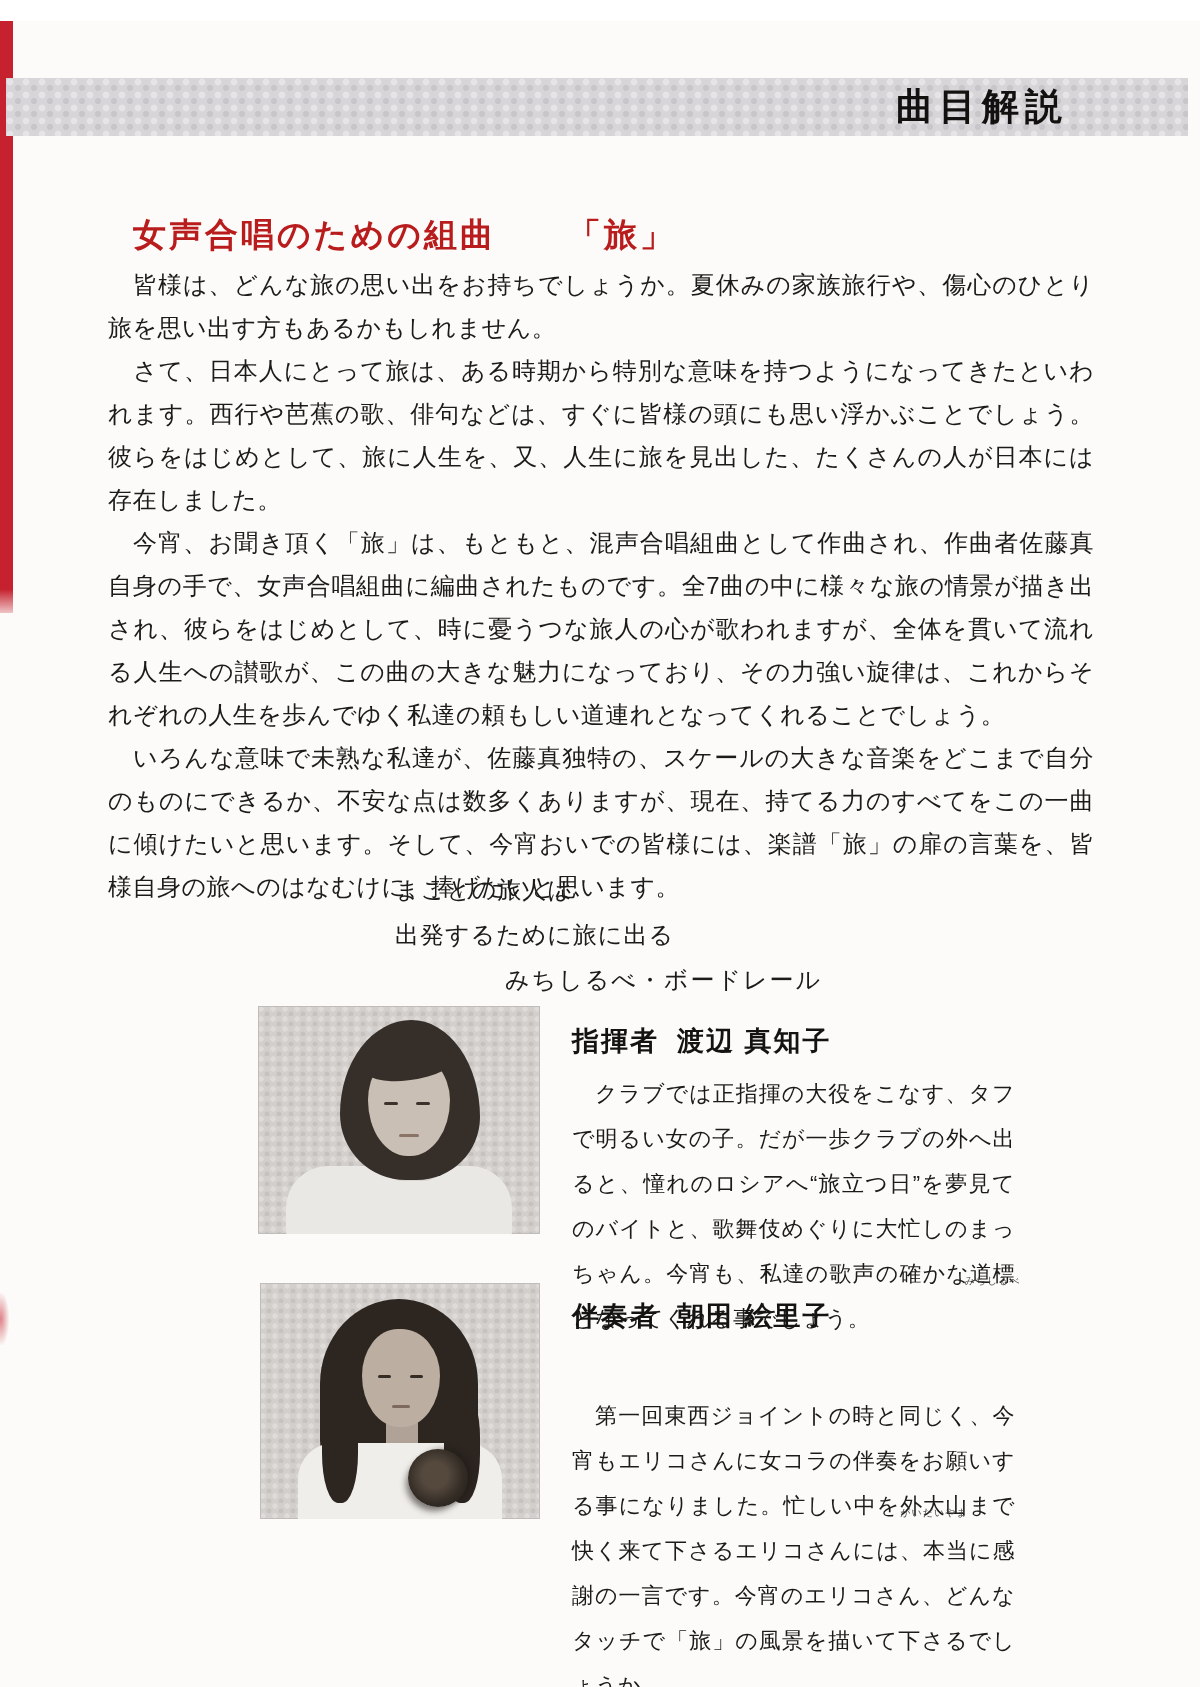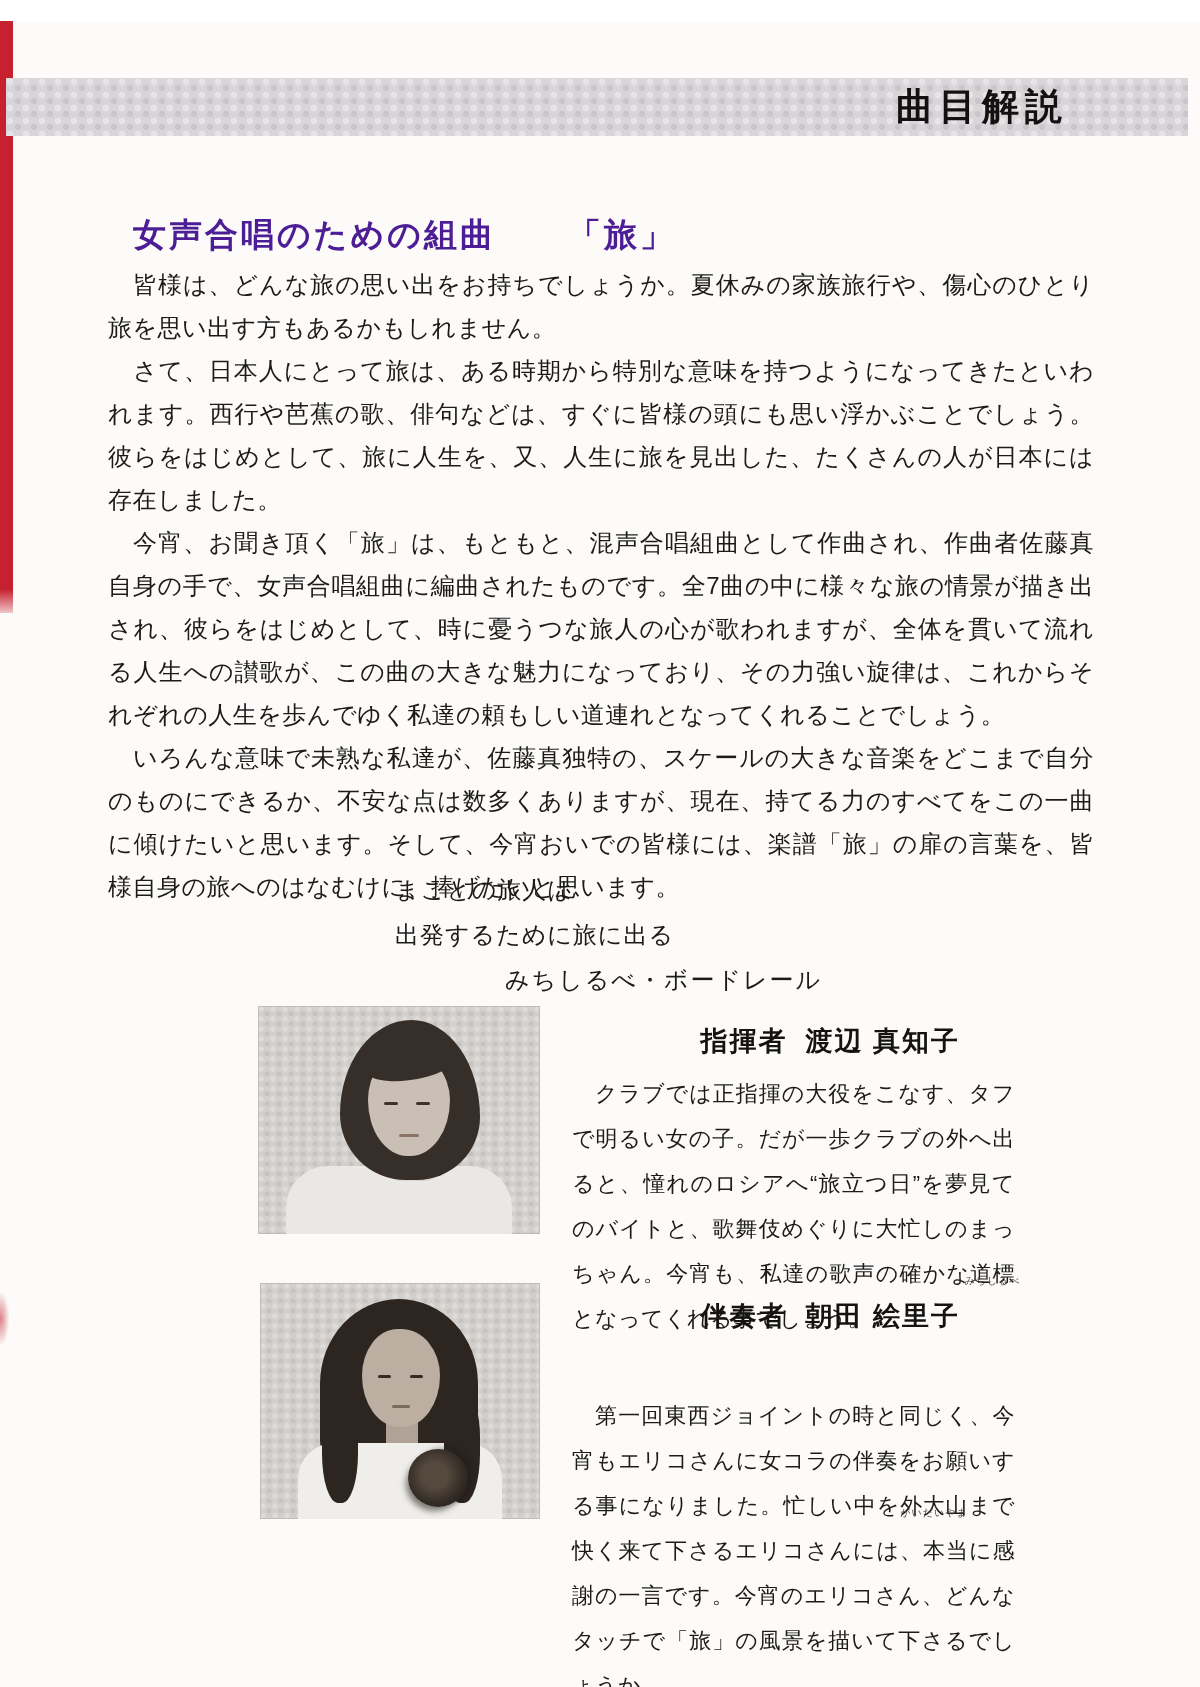--- a/index.html
+++ b/index.html
@@ -34,38 +34,38 @@
       radial-gradient(circle at 12px 10px,#c9c6cb 2.8px, rgba(0,0,0,0) 3.5px);
     background-size:16px 13px;
   }
   .header-band .label{
     position:absolute;right:120px;top:0;
     line-height:58px;font-size:37px;font-weight:700;letter-spacing:6px;
     color:#121110;
   }
   .page-title{
     position:absolute;left:133px;top:192px;
-    font-size:33px;font-weight:700;letter-spacing:3px;color:#4c1d95;
+    font-size:33px;font-weight:700;letter-spacing:3px;color:#b91c1c;
     white-space:nowrap;
   }
   .essay{
     position:absolute;left:108px;top:242px;width:986px;
     font-size:24px;line-height:43px;letter-spacing:.5px;
     text-align:justify;text-justify:inter-ideograph;
   }
   .essay p{margin:0;padding:0;}
   .quote{
     position:absolute;left:395px;top:846px;
     font-size:24px;line-height:45px;letter-spacing:1px;
   }
   .quote .attribution{margin-left:110px;letter-spacing:2px;}
   
   .person-heading{
     position:absolute;width:443px;left:572px;
-    text-align:right;padding-right:55px;box-sizing:border-box;
+    text-align:left;padding-right:55px;box-sizing:border-box;
     font-weight:700;font-size:27px;letter-spacing:2px;color:#141312;
     white-space:nowrap;
   }
   .person-heading .role{margin-right:18px;}
   .person-text{
     position:absolute;left:572px;width:443px;
     font-size:22px;line-height:45px;letter-spacing:.5px;
     text-align:justify;text-justify:inter-ideograph;
   }
   .furi-host{position:relative;display:inline-block;}

